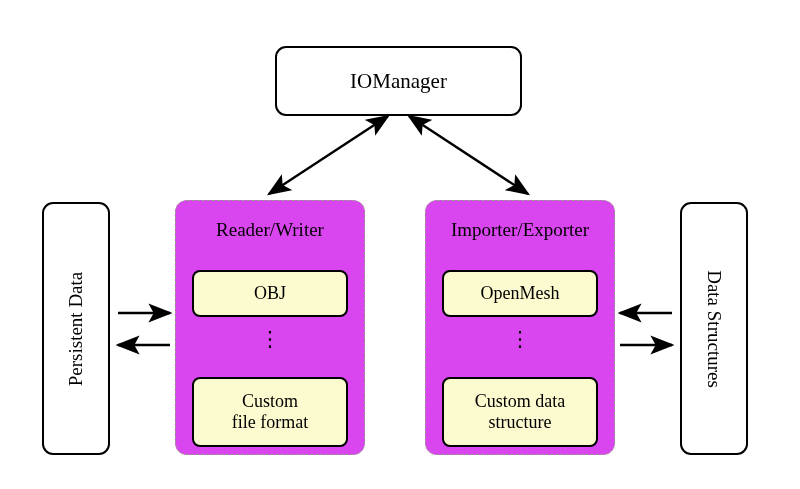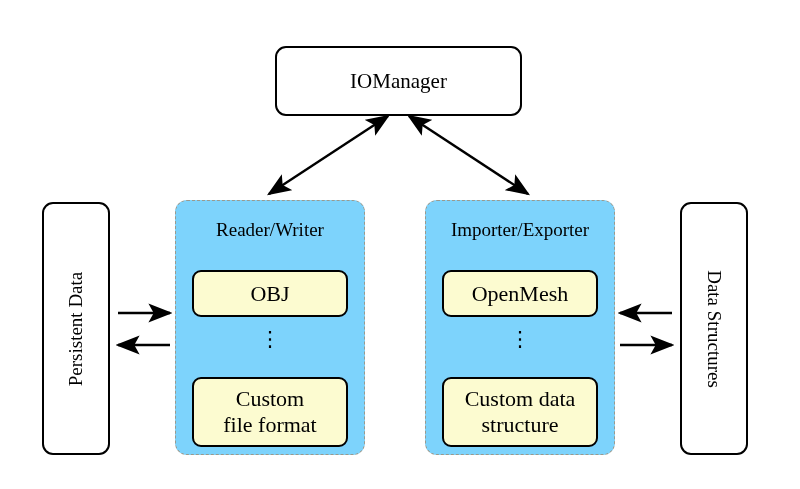--- a/index.html
+++ b/index.html
@@ -82,21 +82,21 @@
     height: 253px;
   }
   #data-structures .vtext {
     transform: rotate(90deg);
   }
 
   
   .panel {
     position: absolute;
     box-sizing: border-box;
-    background: #7dd3fc;
+    background: #d946ef;
     border: 1.6px dashed #9a9a8f;
     border-radius: 12px;
     top: 200px;
     height: 255px;
   }
   #panel-reader-writer { left: 175px; width: 190px; }
   #panel-importer-exporter { left: 425px; width: 190px; }
 
   .panel-title {
     position: absolute;
@@ -107,21 +107,22 @@
     font-size: 19px;
     line-height: 1.1;
   }
 
   
   .inner-box {
     position: absolute;
     left: 16px;
     right: 16px;
     width: auto;
-    font-size: 22px;
+    font-size: 18px;
+    border-radius: 8px;
   }
   .box-top    { top: 69px;  height: 47px; }
   .box-bottom { top: 176px; height: 70px; }
 
   .dots {
     position: absolute;
     left: 0;
     width: 100%;
     top: 128px;
     text-align: center;

